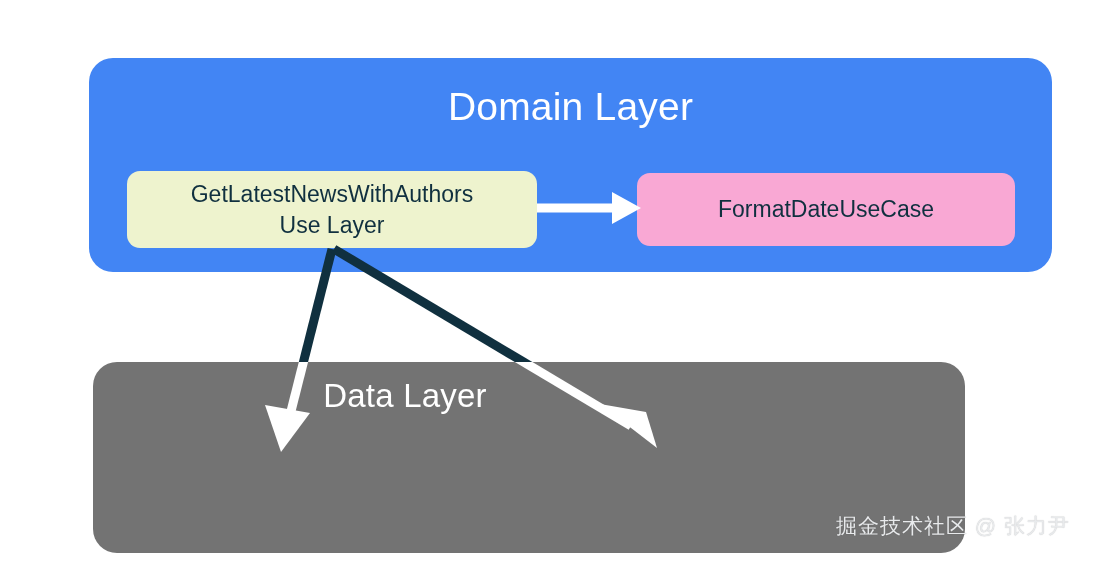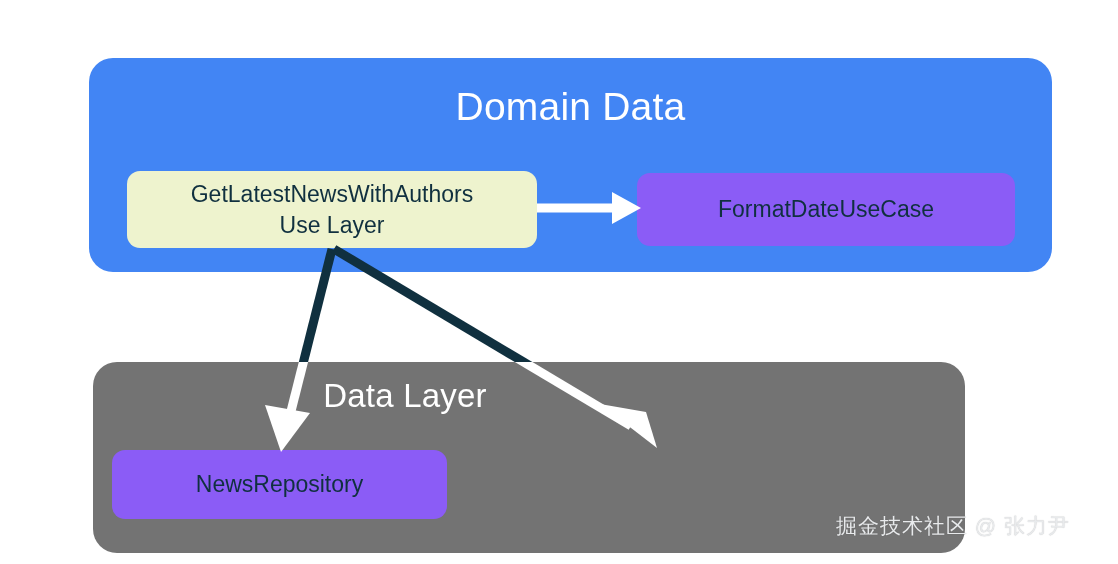--- a/index.html
+++ b/index.html
@@ -71,21 +71,21 @@
     justify-content: center;
     text-align: center;
     border-radius: 13px;
     color: #10303f;
     font-size: 23px;
     line-height: 31px;
     padding: 6px 10px;
     z-index: 3;
   }
   .node.yellow { background: #eef3ce; align-items: center; }
-  .node.blue   { background: #8b5cf6; }
+  .node.blue   { background: #f9a8d4; }
 
   #node-get-latest-news {
     left: 127px;
     top: 171px;
     width: 410px;
     height: 77px;
   }
   #node-format-date {
     left: 637px;
     top: 173px;
@@ -130,41 +130,38 @@
     mix-blend-mode: normal;
     text-shadow: 0 0 1px rgba(0,0,0,0.25);
   }
 </style>
 </head>
 <body>
 
 <div id="canvas">
 
   <div class="layer" id="domain-layer">
-    <div class="layer-title" id="domain-layer-title">Domain Data</div>
+    <div class="layer-title" id="domain-layer-title">Domain Layer</div>
   </div>
 
   <div class="layer" id="data-layer">
     <div class="layer-title" id="data-layer-title">Data Layer</div>
   </div>
 
   <div class="node yellow" id="node-get-latest-news">
     <span>
       <span>GetLatestNewsWithAuthors</span><br>
       <span>Use Layer</span>
     </span>
   </div>
 
   <div class="node blue" id="node-format-date">
     <span>FormatDateUseCase</span>
   </div>
 
-  <div class="node blue" id="node-news-repository">
-    <span>NewsRepository</span>
-  </div>
 
 
   <svg id="arrow-layer" viewBox="0 0 1118 564">
 
     <defs>
 
       <clipPath id="clip-inside-data-layer">
         <rect x="93" y="362" width="772" height="191" rx="24" ry="24"></rect>
       </clipPath>
 

